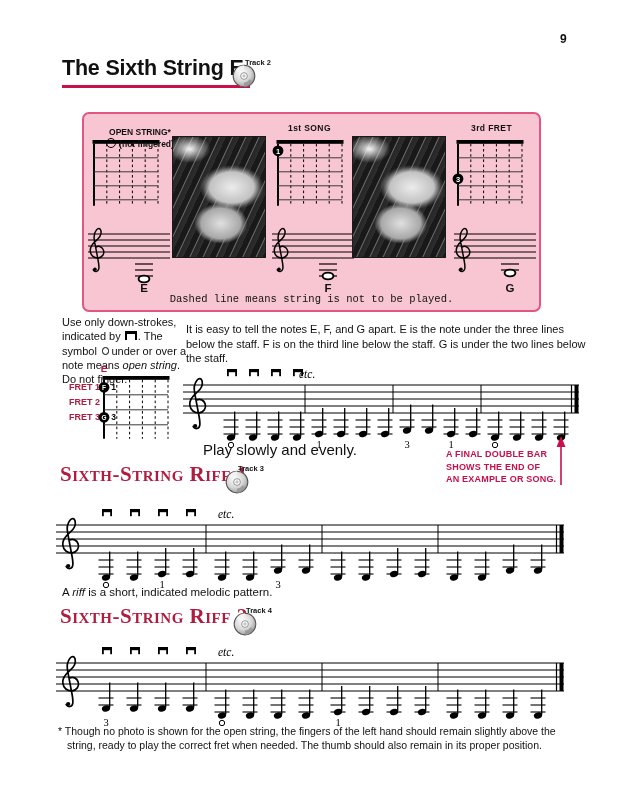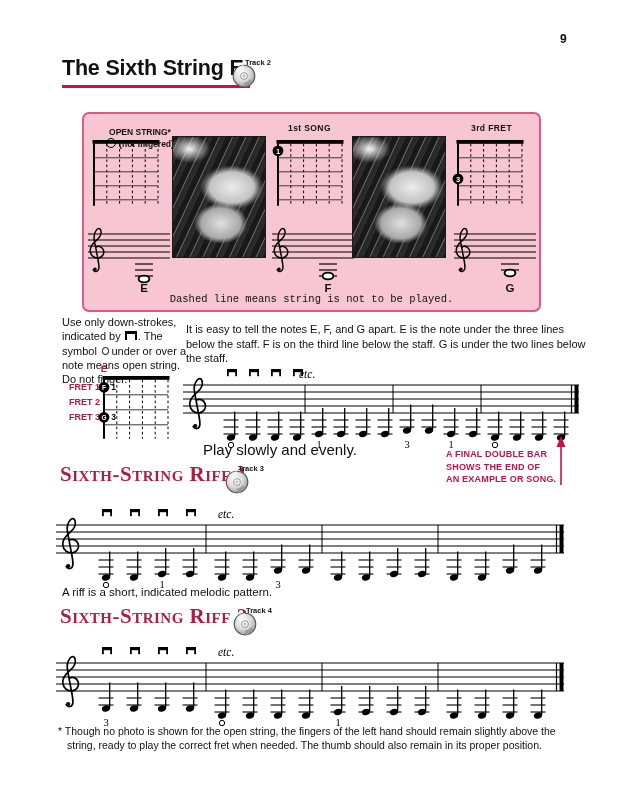--- a/index.html
+++ b/index.html
@@ -32,21 +32,21 @@
            repeating-linear-gradient(115deg,#191919 0px,#191919 5px,#6d6d6d 6px,#262626 7px,#2e2e2e 12px);}
   .pink-note-label{position:absolute;top:168px;width:22px;text-align:center;font-size:11.5px;font-weight:bold;}
   .pink-caption{position:absolute;left:0;bottom:5px;width:100%;text-align:center;font-size:10.5px;font-family:Liberation Mono, monospace;}
   
   .instr-left{position:absolute;left:62px;top:315px;width:134px;font-size:11px;line-height:1.3;}
   .instr-right{position:absolute;left:186px;top:322px;width:404px;font-size:11px;line-height:1.32;}
   .down-glyph{display:inline-block;width:8px;height:6px;border-top:3.5px solid #000;
               border-left:2px solid #000;border-right:2px solid #000;margin:0 1px;vertical-align:0px;}
   .oc-glyph{display:inline-block;width:5.5px;height:5.5px;border:1.2px solid #000;border-radius:50%;
             margin:0 2px;vertical-align:0px;}
-  .it{}
+  .it{font-style:italic;}
   
   .play-slowly{position:absolute;left:203px;top:441px;font-size:15px;}
   .callout{position:absolute;left:446px;top:448px;font-size:9px;font-weight:bold;line-height:1.4;
            color:#c8104a;letter-spacing:0.2px;}
   .riff-heading{position:absolute;font-family:"Liberation Serif",serif;font-variant:small-caps;
                 font-weight:bold;font-size:21px;color:#b01c40;letter-spacing:0.5px;margin:0;}
   .riff-caption{position:absolute;left:62px;top:586px;font-size:11.5px;}
   .footnote{position:absolute;left:58px;top:724px;width:508px;font-size:10.5px;line-height:1.35;
             padding-left:9px;text-indent:-9px;}
   svg text{user-select:none;}

